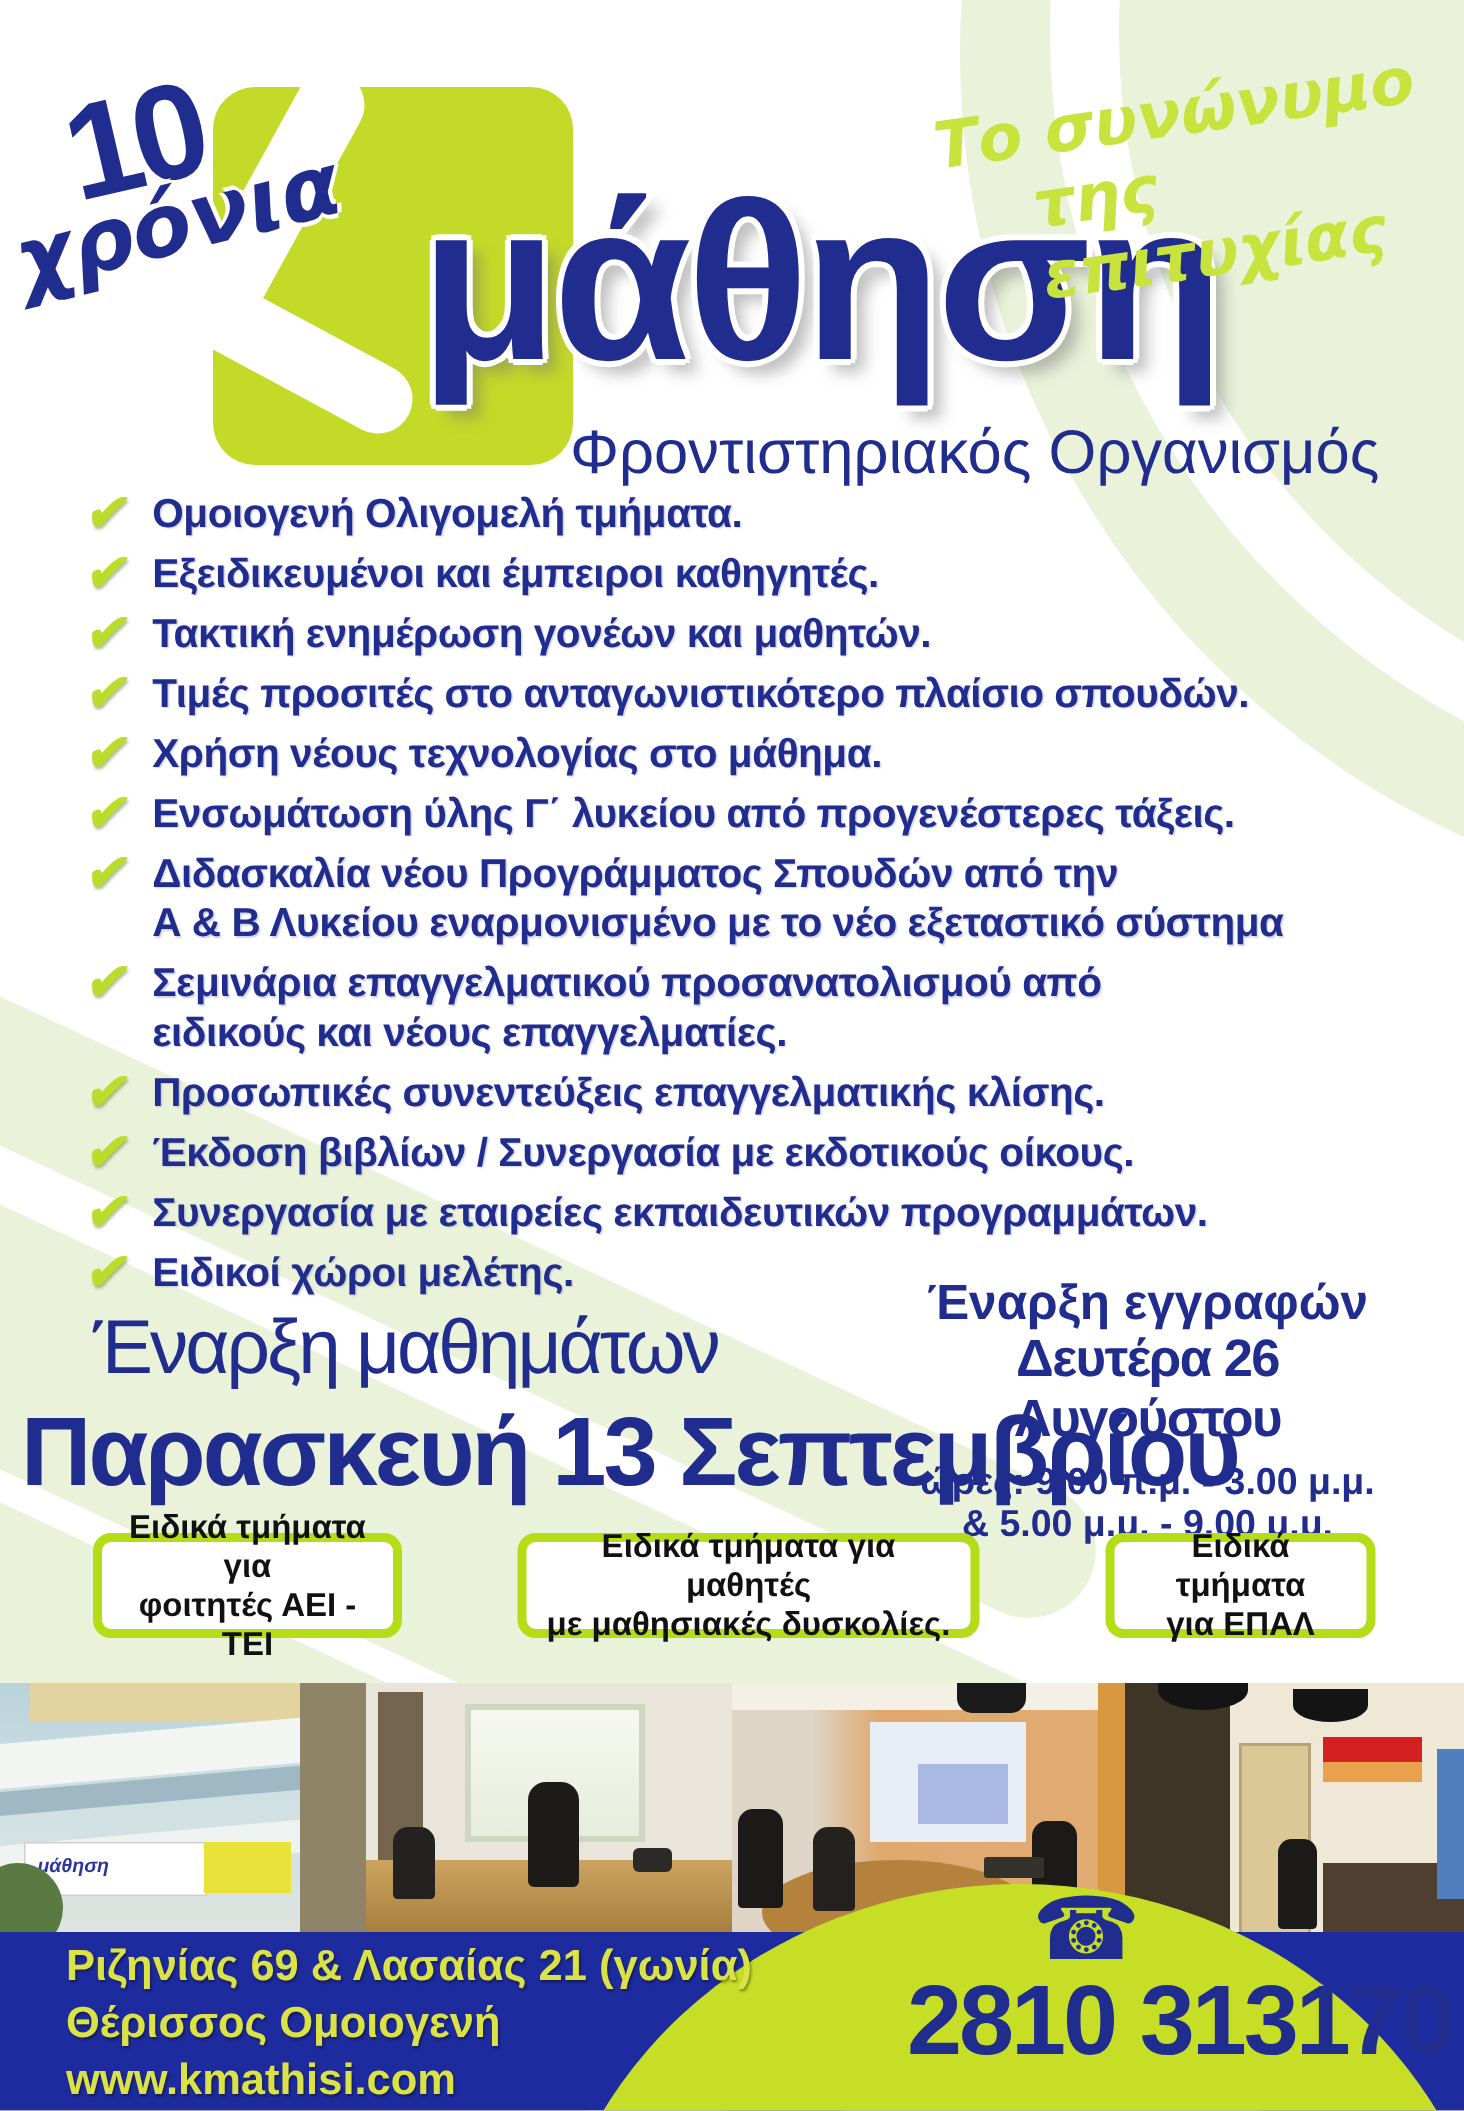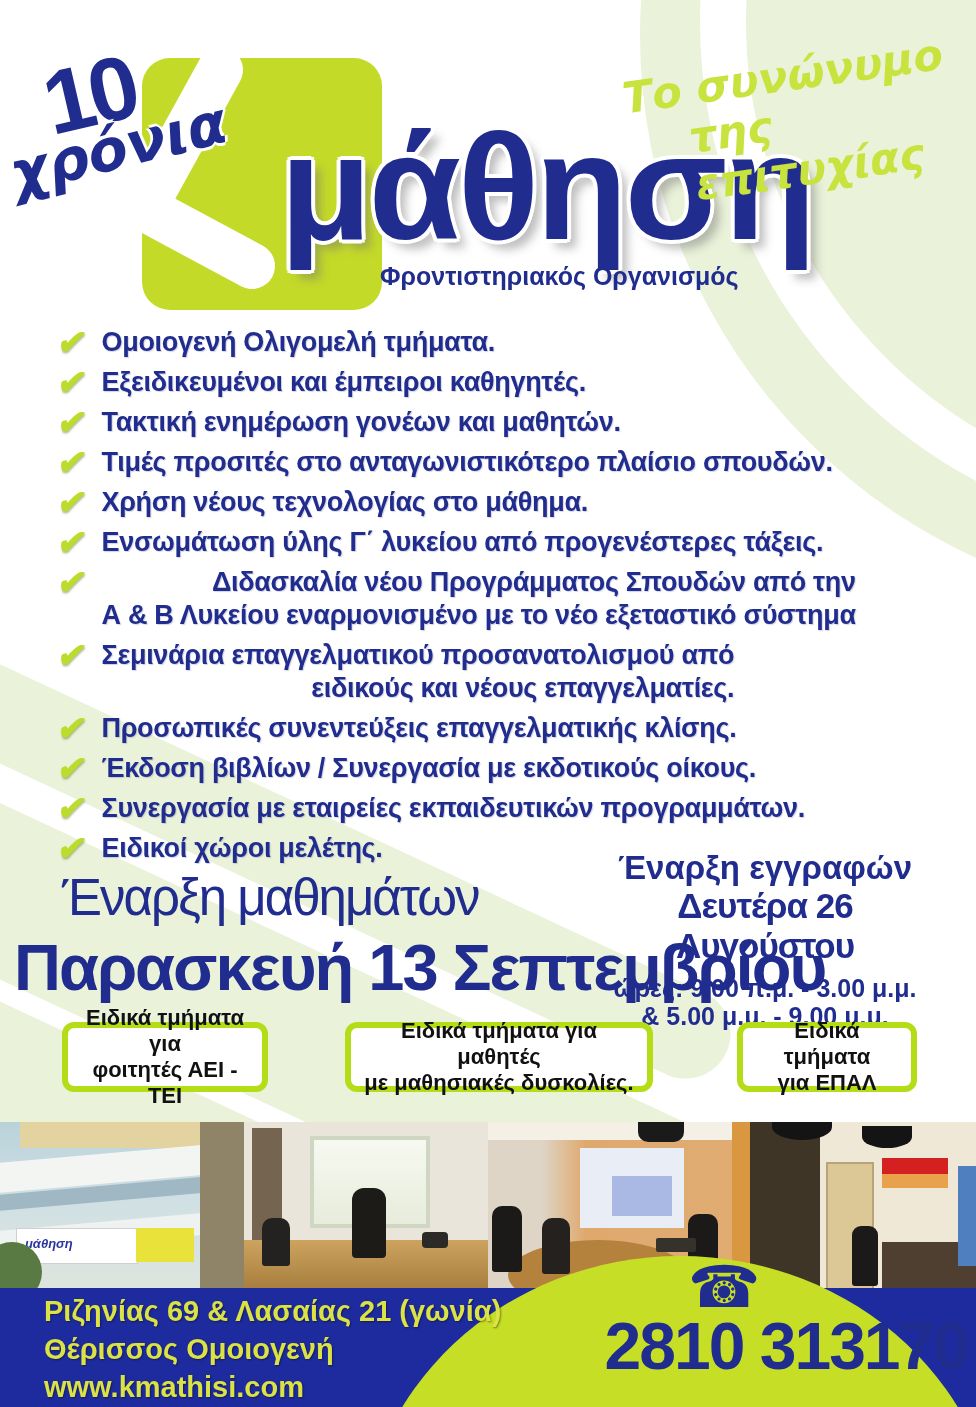--- a/index.html
+++ b/index.html
@@ -23,31 +23,31 @@
   
   .logo-square{left:142px;top:58px;width:240px;height:252px;border-radius:28px;background:var(--green);z-index:1;}
   .logo-k{position:absolute;left:0;top:0;width:100%;height:100%;}
   .years-num{left:44px;top:44px;font-size:90px;font-weight:bold;color:var(--navy);transform:rotate(-13deg);letter-spacing:-5px;z-index:2;
     text-shadow:3px 0 #fff,-3px 0 #fff,0 3px #fff,0 -3px #fff;}
   .years-word{left:8px;top:114px;font-size:58px;font-weight:bold;font-style:italic;color:var(--navy);transform:rotate(-14deg);z-index:2;
     font-family:"DejaVu Sans",sans-serif;text-shadow:3px 0 #fff,-3px 0 #fff,0 3px #fff,0 -3px #fff;}
   .brand-small{left:262px;top:74px;font-size:52px;font-weight:600;color:var(--navy);letter-spacing:-1px;z-index:2;}
   .brand-big{left:280px;top:112px;font-size:150px;line-height:1;font-weight:bold;color:var(--navy);letter-spacing:-3px;z-index:2;
     text-shadow:4px 0 #fff,-4px 0 #fff,0 4px #fff,0 -4px #fff,3px 3px #fff,-3px -3px #fff,3px -3px #fff,-3px 3px #fff,9px 9px 10px rgba(110,110,110,.45);}
-  .brand-sub{left:380px;top:262px;font-size:25px;font-weight:700;color:var(--navy);z-index:2;}
+  .brand-sub{left:380px;top:278px;font-size:41px;font-weight:400;color:var(--navy);z-index:2;}
   .tagline{left:628px;top:50px;transform:rotate(-8deg);color:#c8e23e;font-style:italic;font-weight:bold;
     font-family:"DejaVu Sans",sans-serif;font-size:43px;line-height:48px;z-index:2;}
   .tagline .l2{margin-left:60px;}
   
   .features{left:58px;top:326px;width:880px;z-index:2;list-style:none;margin:0;padding:0;}
   .feat{display:flex;gap:15px;margin-bottom:7px;align-items:flex-start;}
   .check{color:#bcdc2c;font-size:34px;line-height:33px;font-weight:bold;transform:skewX(-10deg);
     text-shadow:1px 2px 2px rgba(90,110,30,.45);flex:0 0 auto;}
   .feat-text{font-size:27px;font-weight:bold;color:var(--navy);line-height:33px;white-space:pre-line;letter-spacing:-0.3px;
-    text-shadow:1px 1px 1px rgba(130,130,170,.35);text-align:right;}
+    text-shadow:1px 1px 1px rgba(130,130,170,.35);}
   
   .classes-title{left:62px;top:868px;font-size:51px;font-weight:normal;color:var(--navy);letter-spacing:-2px;z-index:2;}
   .classes-date{left:14px;top:930px;font-size:65px;font-weight:bold;color:var(--navy);letter-spacing:-2px;z-index:2;}
   .reg-block{left:590px;top:850px;width:350px;text-align:center;color:var(--navy);z-index:2;}
   .reg-title{font-size:33px;font-weight:bold;line-height:36px;}
   .reg-date{font-size:35px;font-weight:bold;line-height:40px;letter-spacing:-1px;}
   .reg-hours1{margin-top:8px;font-size:25px;font-weight:bold;line-height:28px;}
   .reg-hours2{font-size:25px;font-weight:bold;line-height:28px;}
   
   .sbox{top:1022px;background:#fff;border:6px solid #b4dc17;border-radius:12px;z-index:2;

